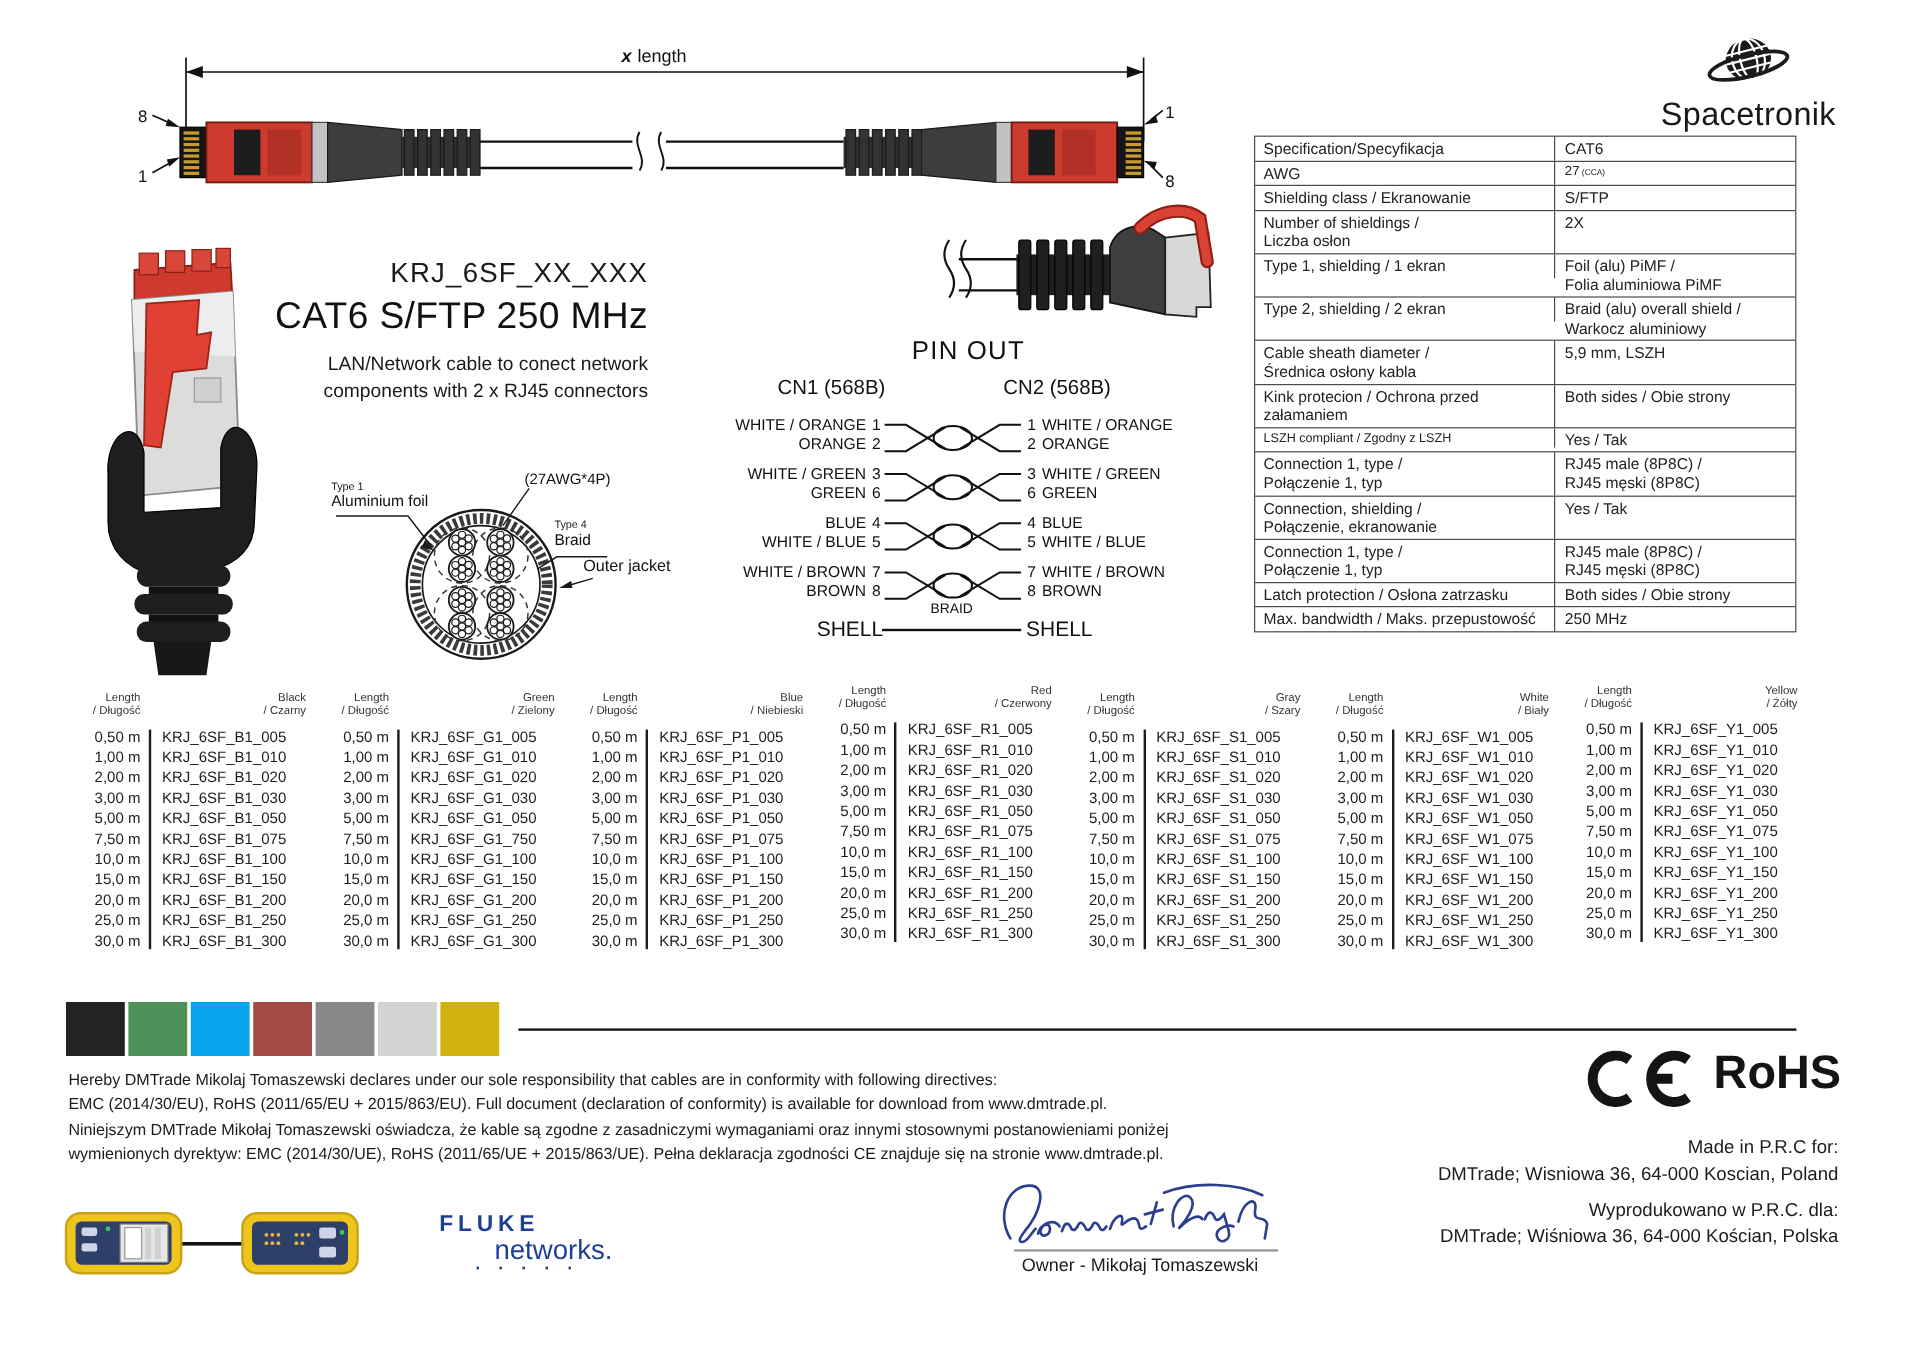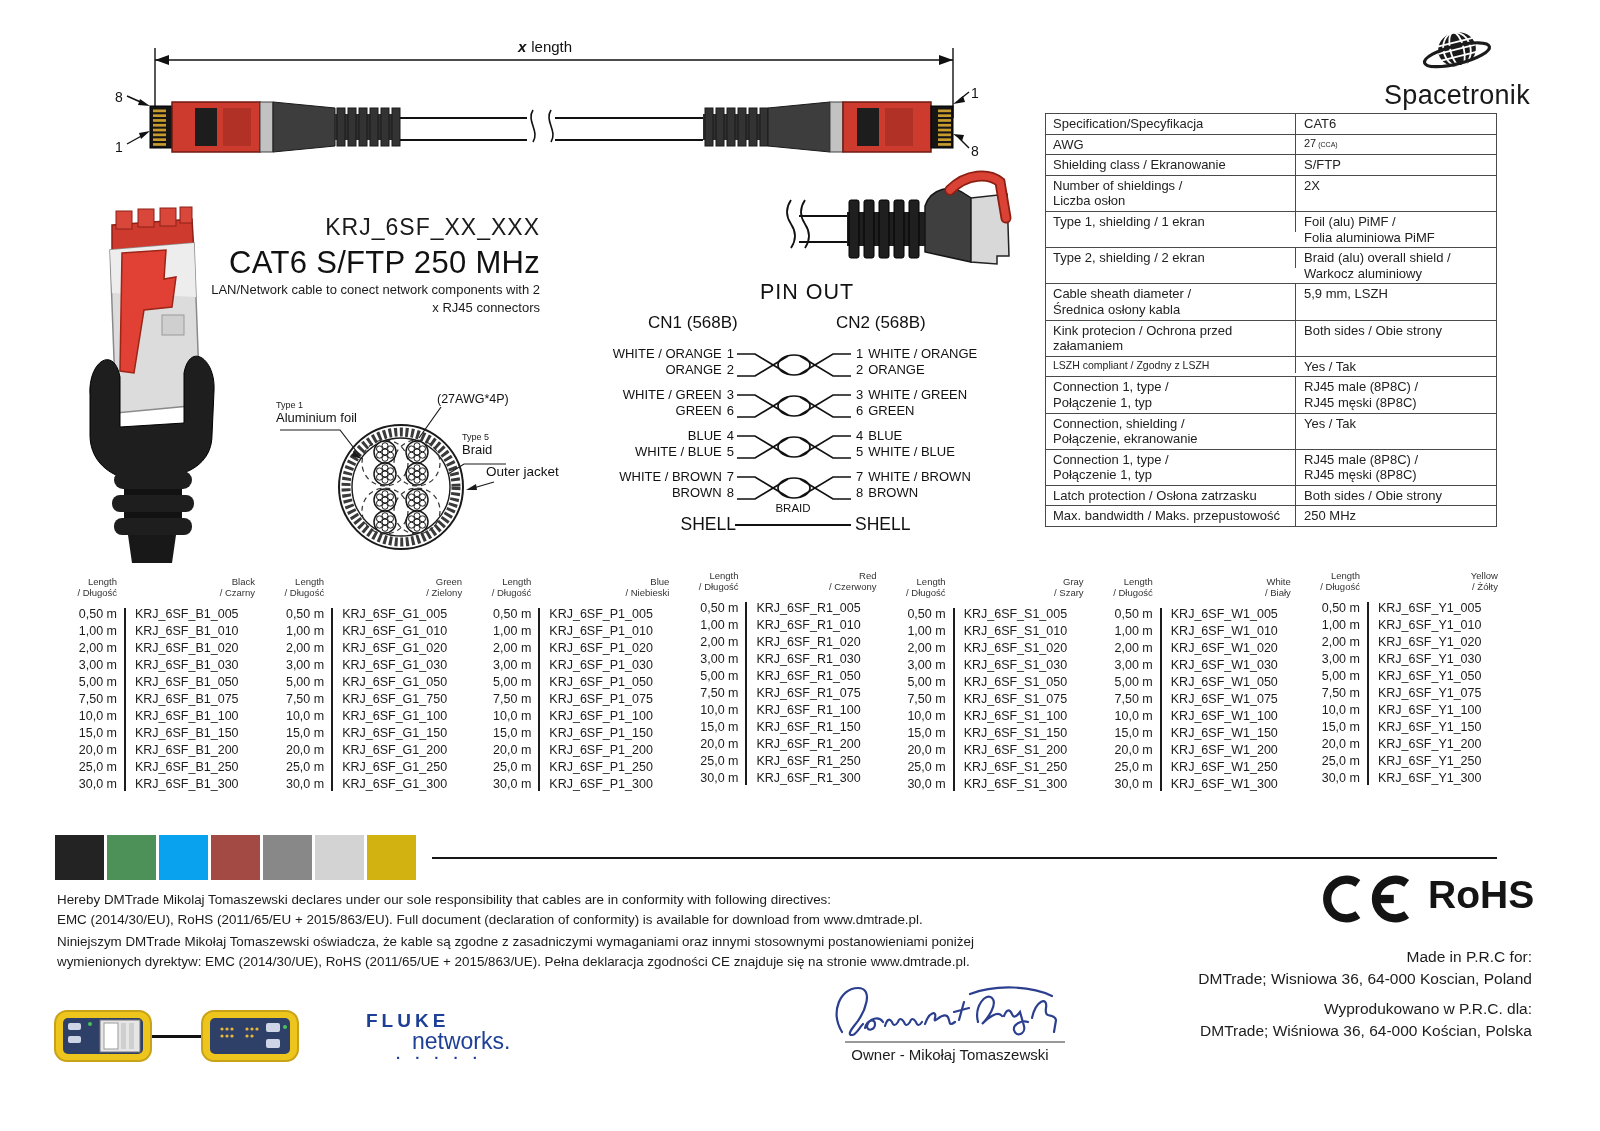--- a/index.html
+++ b/index.html
@@ -15,21 +15,21 @@
 .dimtext{font-size:15px;fill:#111;font-family:"Liberation Sans",sans-serif}
 .pintext{font-size:14px;fill:#111;font-family:"Liberation Sans",sans-serif}
 
 
 .conn-photo{left:62px;top:195px;width:180px;height:368px}
 
 
 .title-block{left:205px;top:214px;width:335px;text-align:right}
 .model{font-size:23px;letter-spacing:1px;color:#1a1a1a}
 .main-title{font-size:31px;font-weight:normal;margin-top:4px;letter-spacing:.3px;color:#111}
-.subtitle{font-size:13px;line-height:1.42;margin-top:0;color:#1a1a1a}
+.subtitle{font-size:16px;line-height:1.42;margin-top:12px;color:#1a1a1a}
 
 
 .cross-section{left:258px;top:390px;width:315px;height:164px}
 .dashc{fill:none;stroke:#333;stroke-width:1.2;stroke-dasharray:5 4}
 .ldr{fill:none;stroke:#1a1a1a;stroke-width:1.2}
 .wb{fill:#fff;stroke:#1a1a1a;stroke-width:1.5}
 .ws{fill:none;stroke:#1a1a1a;stroke-width:1}
 .cs-small{font-size:9px;color:#222}
 .cs-big{font-size:13px;color:#111}
 .cs-type1{left:276px;top:400px}
@@ -311,21 +311,21 @@
     <path d="M248,74 H206 L190,84" class="ldr"></path>
     <path d="M236,92 L212,99" class="ldr"></path>
     <polygon points="208,100 218,94 219,100" fill="#1a1a1a"></polygon>
   </svg>
   <div class="abs cs-type1">
     <div class="cs-small">Type 1</div>
     <div class="cs-big">Aluminium foil</div>
   </div>
   <div class="abs cs-awg">(27AWG*4P)</div>
   <div class="abs cs-type2">
-    <div class="cs-small">Type 5</div>
+    <div class="cs-small">Type 4</div>
     <div class="cs-big">Braid</div>
   </div>
   <div class="abs cs-outer">Outer jacket</div>
 
   <svg class="abs side-connector" viewBox="0 0 240 125">
     <path d="M16,32 q-8,12 0,24 q8,12 0,24" class="bln2"></path>
     <path d="M30,32 q-8,12 0,24 q8,12 0,24" class="bln2"></path>
     <line x1="24" y1="48" x2="76" y2="48" class="cln"></line>
     <line x1="24" y1="74" x2="76" y2="74" class="cln"></line>
     <rect x="72" y="44" width="80" height="34" fill="#1f1f1f"></rect>

